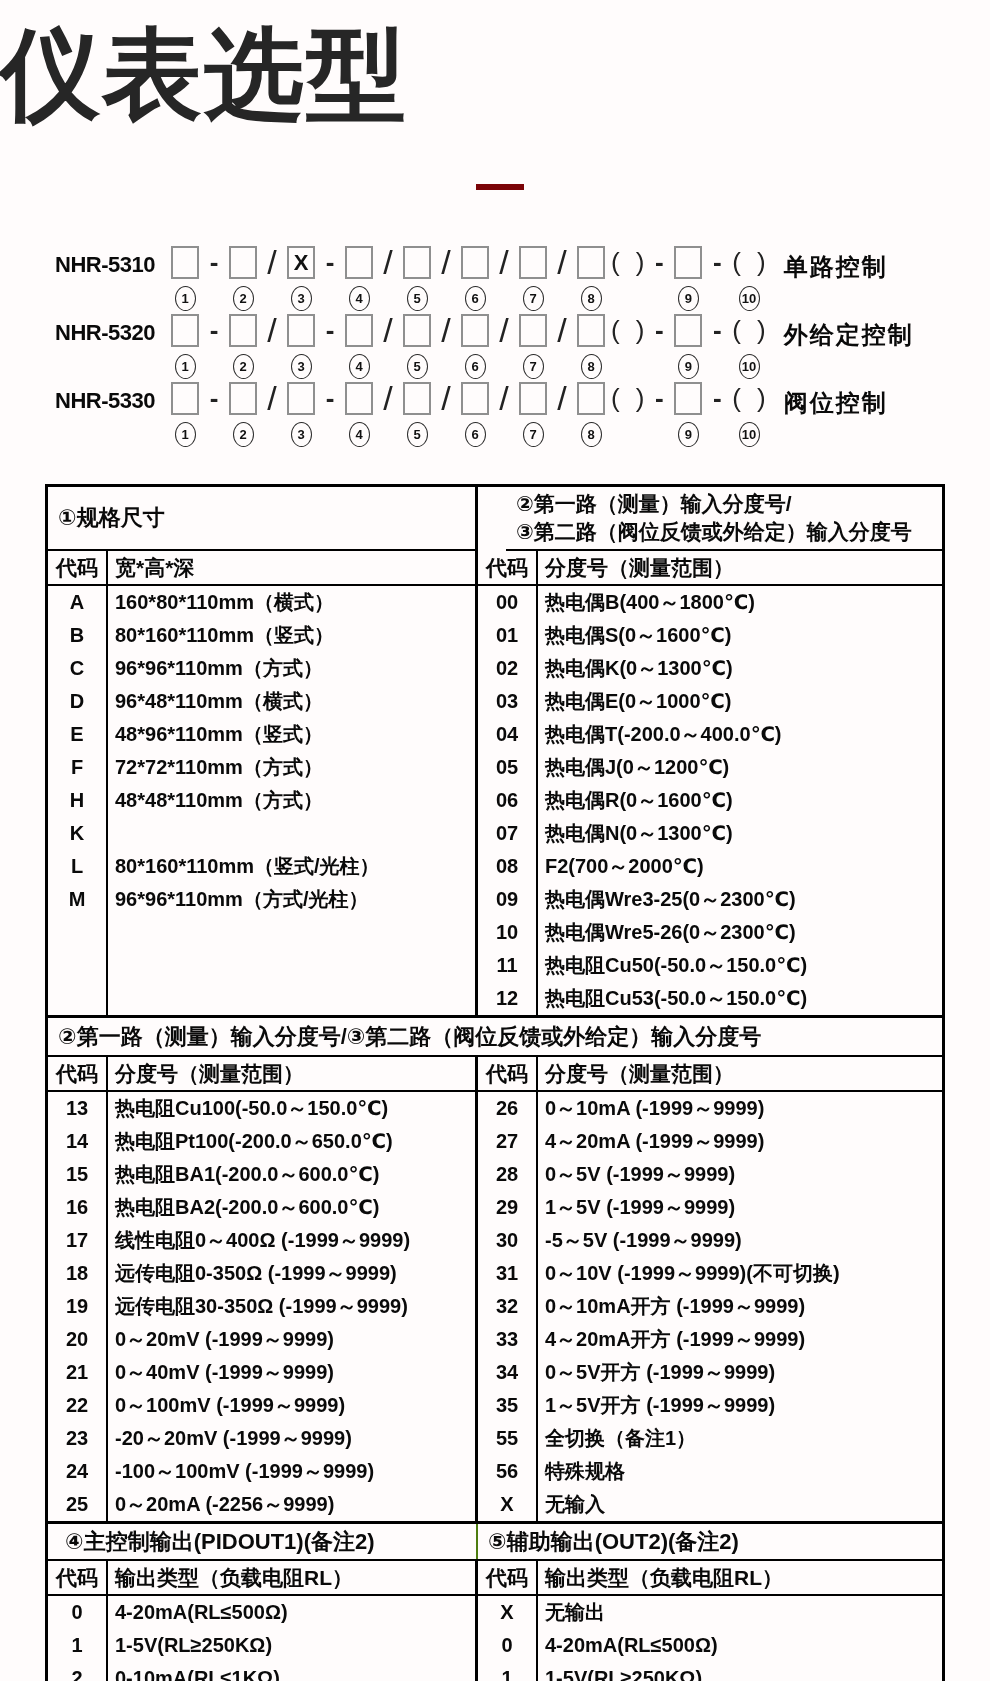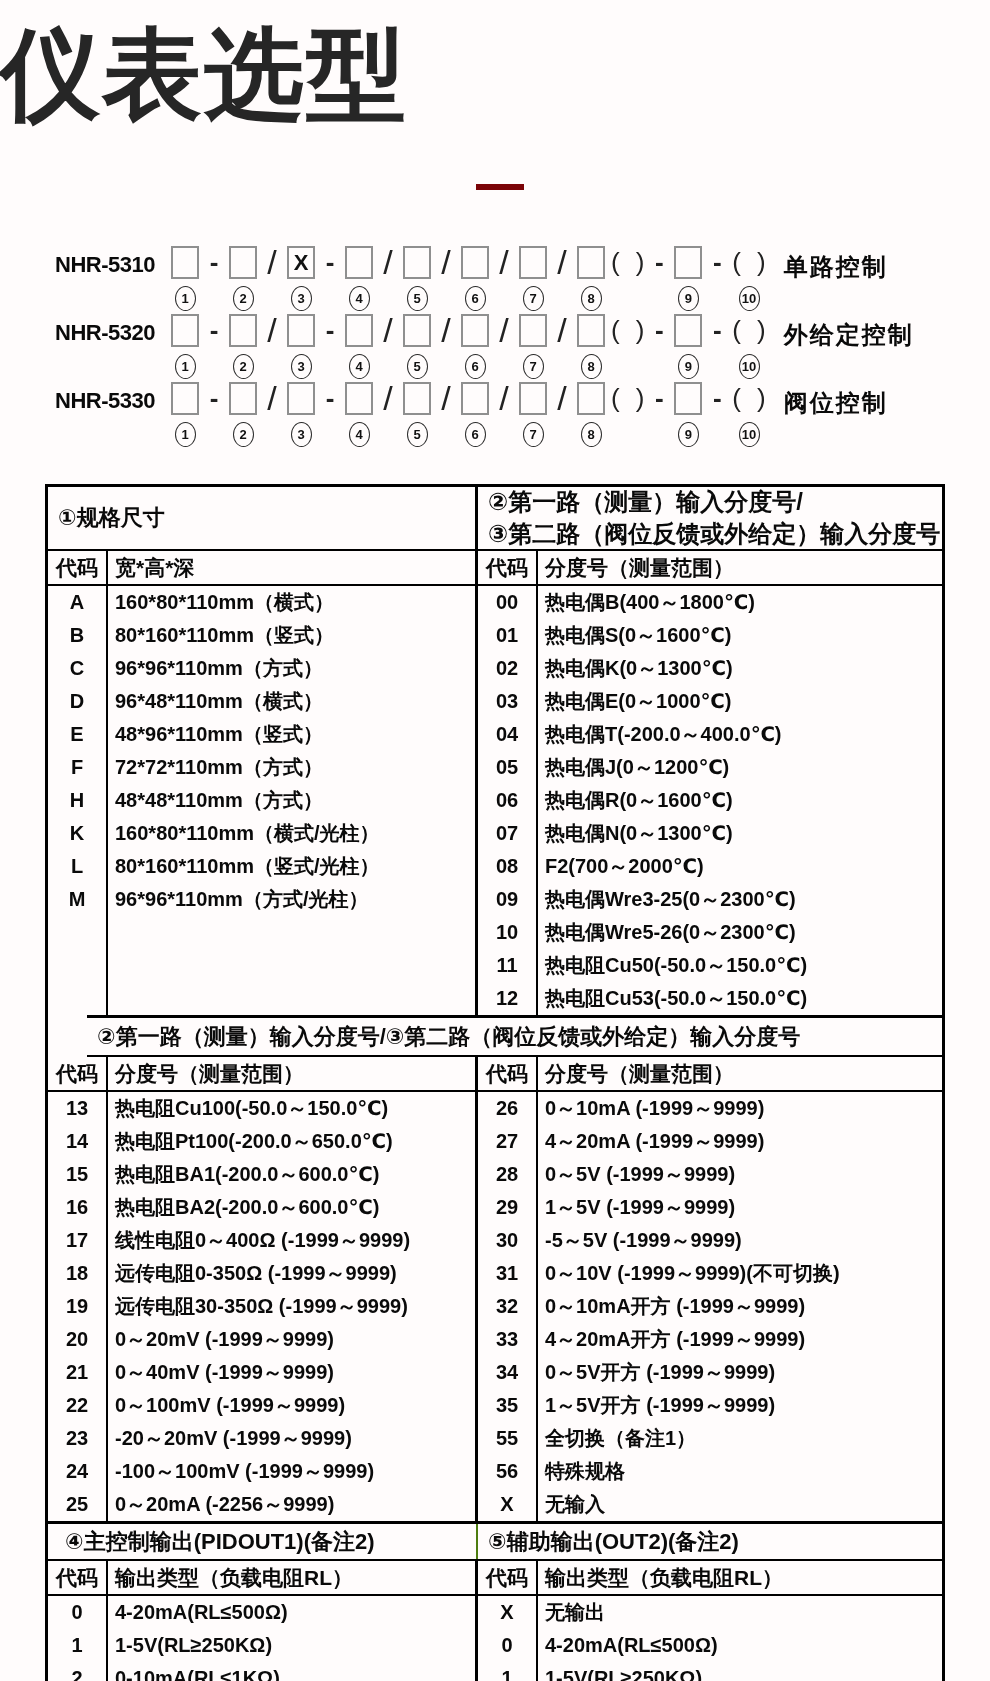--- a/index.html
+++ b/index.html
@@ -27,34 +27,34 @@
   .pgap{display:inline-block;width:16px;}
   .line-label{font-size:24px;font-weight:700;letter-spacing:2px;padding-top:5px;margin-left:12px;white-space:nowrap;}
 
   
   .table-wrap{width:900px;margin:34px auto 0;border:3px solid #000;box-sizing:border-box;background:#fffcfc;}
   .split{display:flex;align-items:stretch;}
   .half-l{width:430px;flex:none;border-right:3px solid #000;box-sizing:border-box;display:flex;flex-direction:column;}
   .half-r{flex:1;display:flex;flex-direction:column;}
   .sec1-head{height:64px;border-bottom:2px solid #000;display:flex;align-items:center;padding-left:10px;
              font-size:22px;font-weight:700;box-sizing:border-box;}
-  .sec1-head.two{font-size:24px;line-height:1.35;align-items:center;}
+  .sec1-head.two{font-size:21px;line-height:1.35;align-items:center;margin-left:28px;}
   .colhead{height:35px;border-bottom:2px solid #000;display:flex;font-size:21px;font-weight:700;box-sizing:border-box;}
   .colhead .hc{width:58px;flex:none;display:flex;align-items:center;justify-content:center;}
   .colhead .hd{flex:1;display:flex;align-items:center;padding-left:9px;white-space:nowrap;overflow:hidden;}
   .rows{position:relative;}
   .rows.fixed{height:429px;overflow:hidden;}
   .rows::after{content:"";position:absolute;left:58px;top:0;bottom:0;width:2px;background:#000;}
   .colhead{position:relative;}
   .colhead::after{content:"";position:absolute;left:58px;top:0;bottom:0;width:2px;background:#000;}
   .trow{height:33px;display:flex;font-size:20px;font-weight:600;}
   .trow .tcode{width:58px;flex:none;display:flex;align-items:center;justify-content:center;}
   .trow .tdesc{flex:1;display:flex;align-items:center;padding-left:9px;white-space:nowrap;overflow:hidden;}
   .band{border-top:3px solid #000;border-bottom:2px solid #000;height:42px;display:flex;align-items:center;
-        padding-left:10px;font-size:22px;font-weight:700;box-sizing:border-box;white-space:nowrap;overflow:hidden;margin-left:39px;}
+        padding-left:10px;font-size:22px;font-weight:700;box-sizing:border-box;white-space:nowrap;overflow:hidden;}
   .band-split{display:flex;border-top:3px solid #000;border-bottom:2px solid #000;height:40px;box-sizing:border-box;}
   .band-split .bl{width:430px;flex:none;border-right:2px solid #4d7c0f;box-sizing:border-box;display:flex;align-items:center;
                   padding-left:17px;font-size:22px;font-weight:700;white-space:nowrap;overflow:hidden;}
   .band-split .br{flex:1;display:flex;align-items:center;padding-left:10px;font-size:22px;font-weight:700;
                   white-space:nowrap;overflow:hidden;}
 </style>
 </head>
 <body>
 
 <div class="page">
@@ -350,21 +350,20 @@
             <div class="trow">
               <div class="tcode">F</div>
               <div class="tdesc">72*72*110mm（方式）</div>
             </div>
             <div class="trow">
               <div class="tcode">H</div>
               <div class="tdesc">48*48*110mm（方式）</div>
             </div>
             <div class="trow">
               <div class="tcode">K</div>
-              <div class="tdesc">160*80*110mm（横式/光柱）</div>
             </div>
             <div class="trow">
               <div class="tcode">L</div>
               <div class="tdesc">80*160*110mm（竖式/光柱）</div>
             </div>
             <div class="trow">
               <div class="tcode">M</div>
               <div class="tdesc">96*96*110mm（方式/光柱）</div>
             </div>
           </div>

